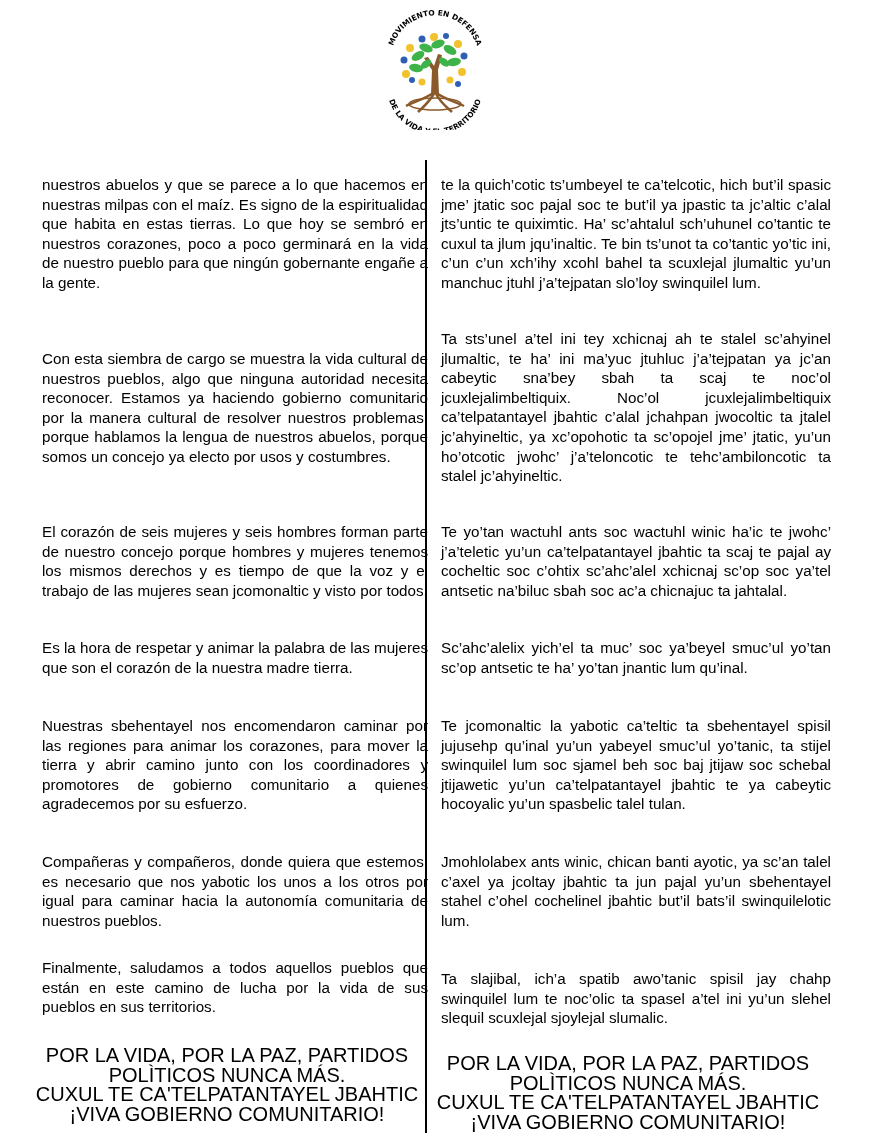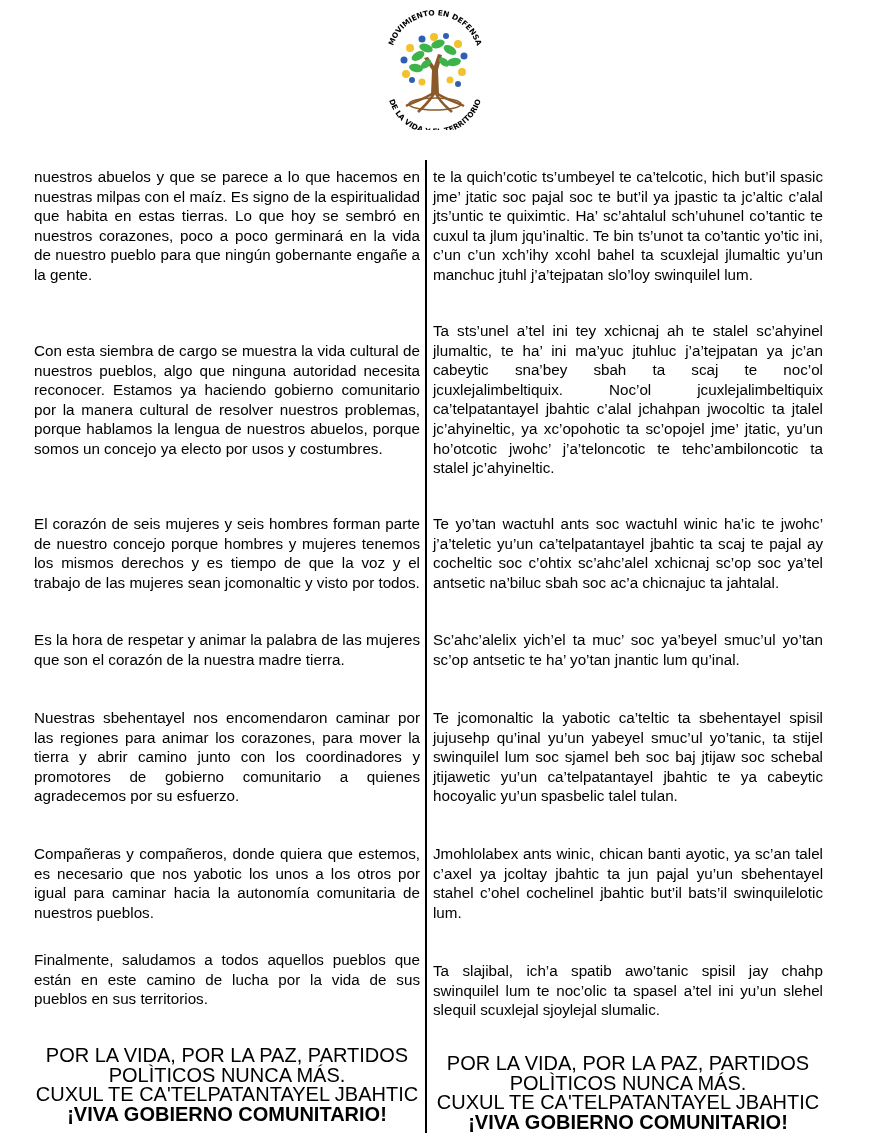--- a/index.html
+++ b/index.html
@@ -7,29 +7,29 @@
     width: 869px; height: 1133px; position: relative; overflow: hidden;
     font-family: "Liberation Sans", sans-serif; color: #000000;
   }
   .logo {
     position: absolute; left: 378px; top: 4px; width: 114px; height: 126px;
   }
   .divider {
     position: absolute; left: 425px; top: 160px; width: 2px; height: 973px; background: #000;
   }
   .para {
-    position: absolute; margin: 0; font-size: 15.2px; line-height: 19.6px;
+    position: absolute; margin: 8px; font-size: 15.2px; line-height: 19.6px;
     text-align: justify; text-align-last: left;
   }
   .col-left { left: 34px; width: 386px; }
   .col-right { left: 433px; width: 390px; }
   .slogan {
     position: absolute; text-align: center; font-size: 20px; line-height: 19.5px;
   }
-  .slogan .bold { font-weight: bold; }
+  .slogan .bold { font-weight: normal; }
   .slogan div { white-space: nowrap; }
 </style>
 </head>
 <body>
 
 <div class="logo">
   <svg width="114" height="126" viewBox="0 0 114 126">
     <defs>
       <path id="arcTop" d="M 14 46 A 44 44 0 0 1 100 46"></path>
       <path id="arcBot" d="M 10 92 A 48 48 0 0 0 104 92"></path>

